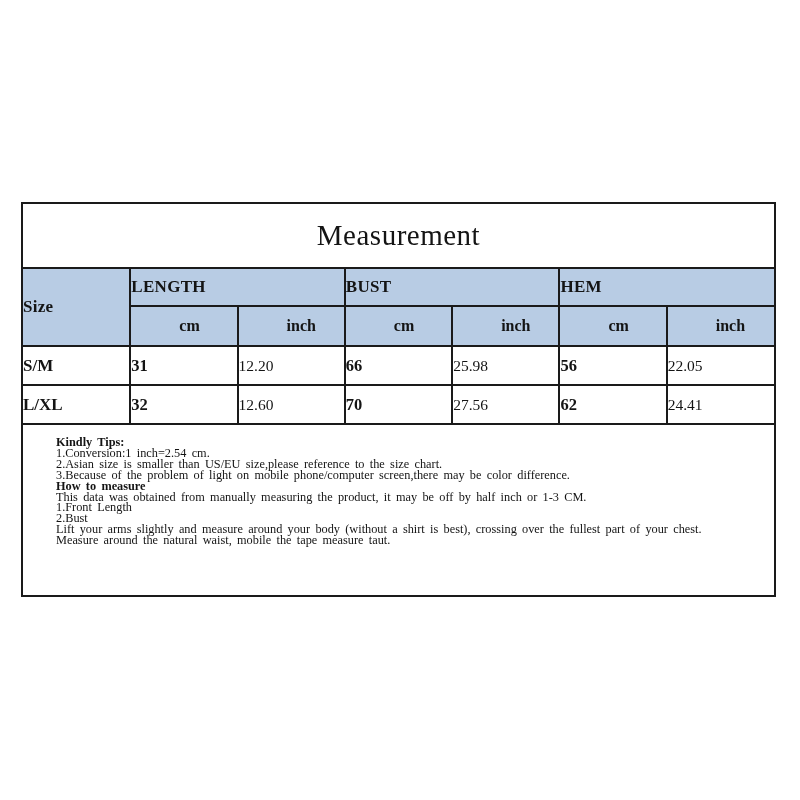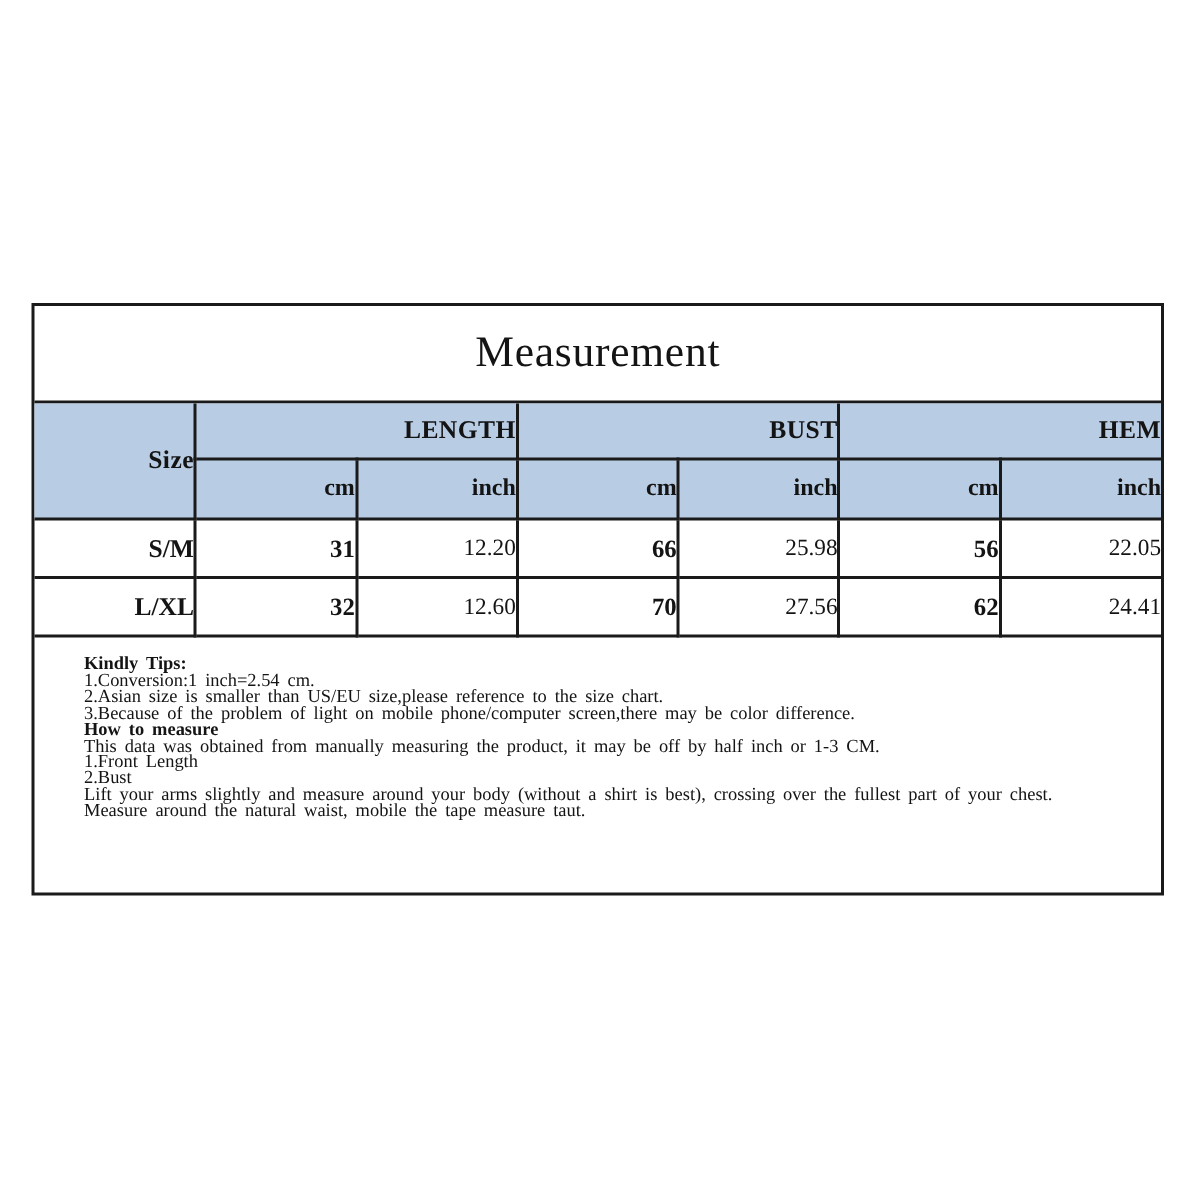--- a/index.html
+++ b/index.html
@@ -22,28 +22,28 @@
   .title{
     height:63px;border-bottom:2px solid var(--border);
     display:flex;align-items:center;justify-content:center;
     font-size:29px;letter-spacing:0.5px;
   }
   table.meas{
     width:100%;border-collapse:collapse;table-layout:fixed;
   }
   table.meas th, table.meas td{
     border:2px solid var(--border);
-    text-align:right;vertical-align:middle;
+    text-align:left;vertical-align:middle;
     padding:0;
   }
   table.meas .no-l{border-left:0;}
   table.meas .no-r{border-right:0;margin-top:35px;}
   table.meas .no-t{border-top:0;}
   tr.hdr1 th{background:var(--header-blue);height:36px;font-size:17px;letter-spacing:0.3px;}
-  tr.hdr2 th{background:var(--header-blue);height:38px;font-size:16px;border-top-width:1px;}
+  tr.hdr2 th{background:var(--header-blue);height:38px;font-size:16px;border-top-width:1px;padding-left:48px;}
   th.size-th{background:var(--header-blue);font-size:17px;}
   tr.datarow{height:39px;}
   td.size-cell{font-weight:bold;font-size:17px;}
   td.cm-val{font-weight:bold;font-size:16.5px;}
   td.inch-val{font-weight:normal;font-size:15.5px;}
   .tips{
     padding:12px 28px 0 33px;
     font-size:12.3px;line-height:10.9px;
     word-spacing:2.2px;
   }

